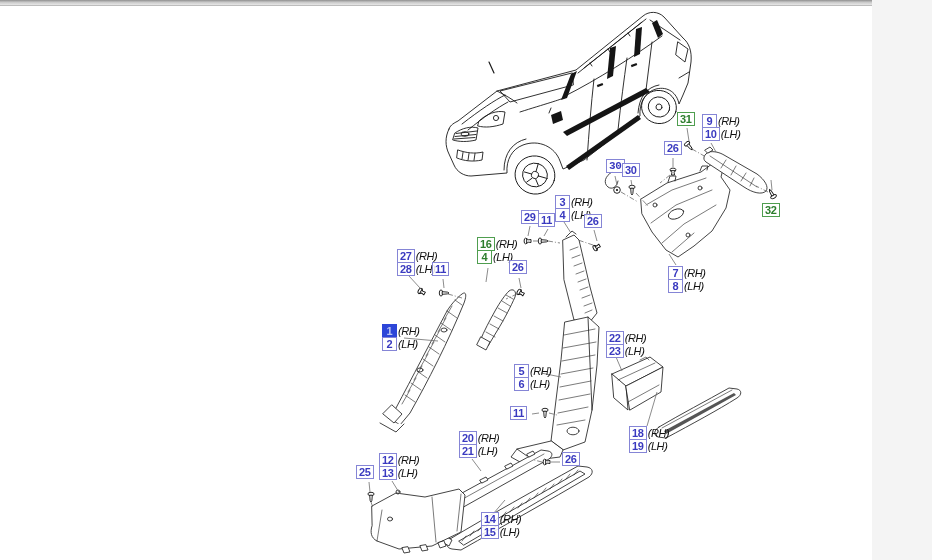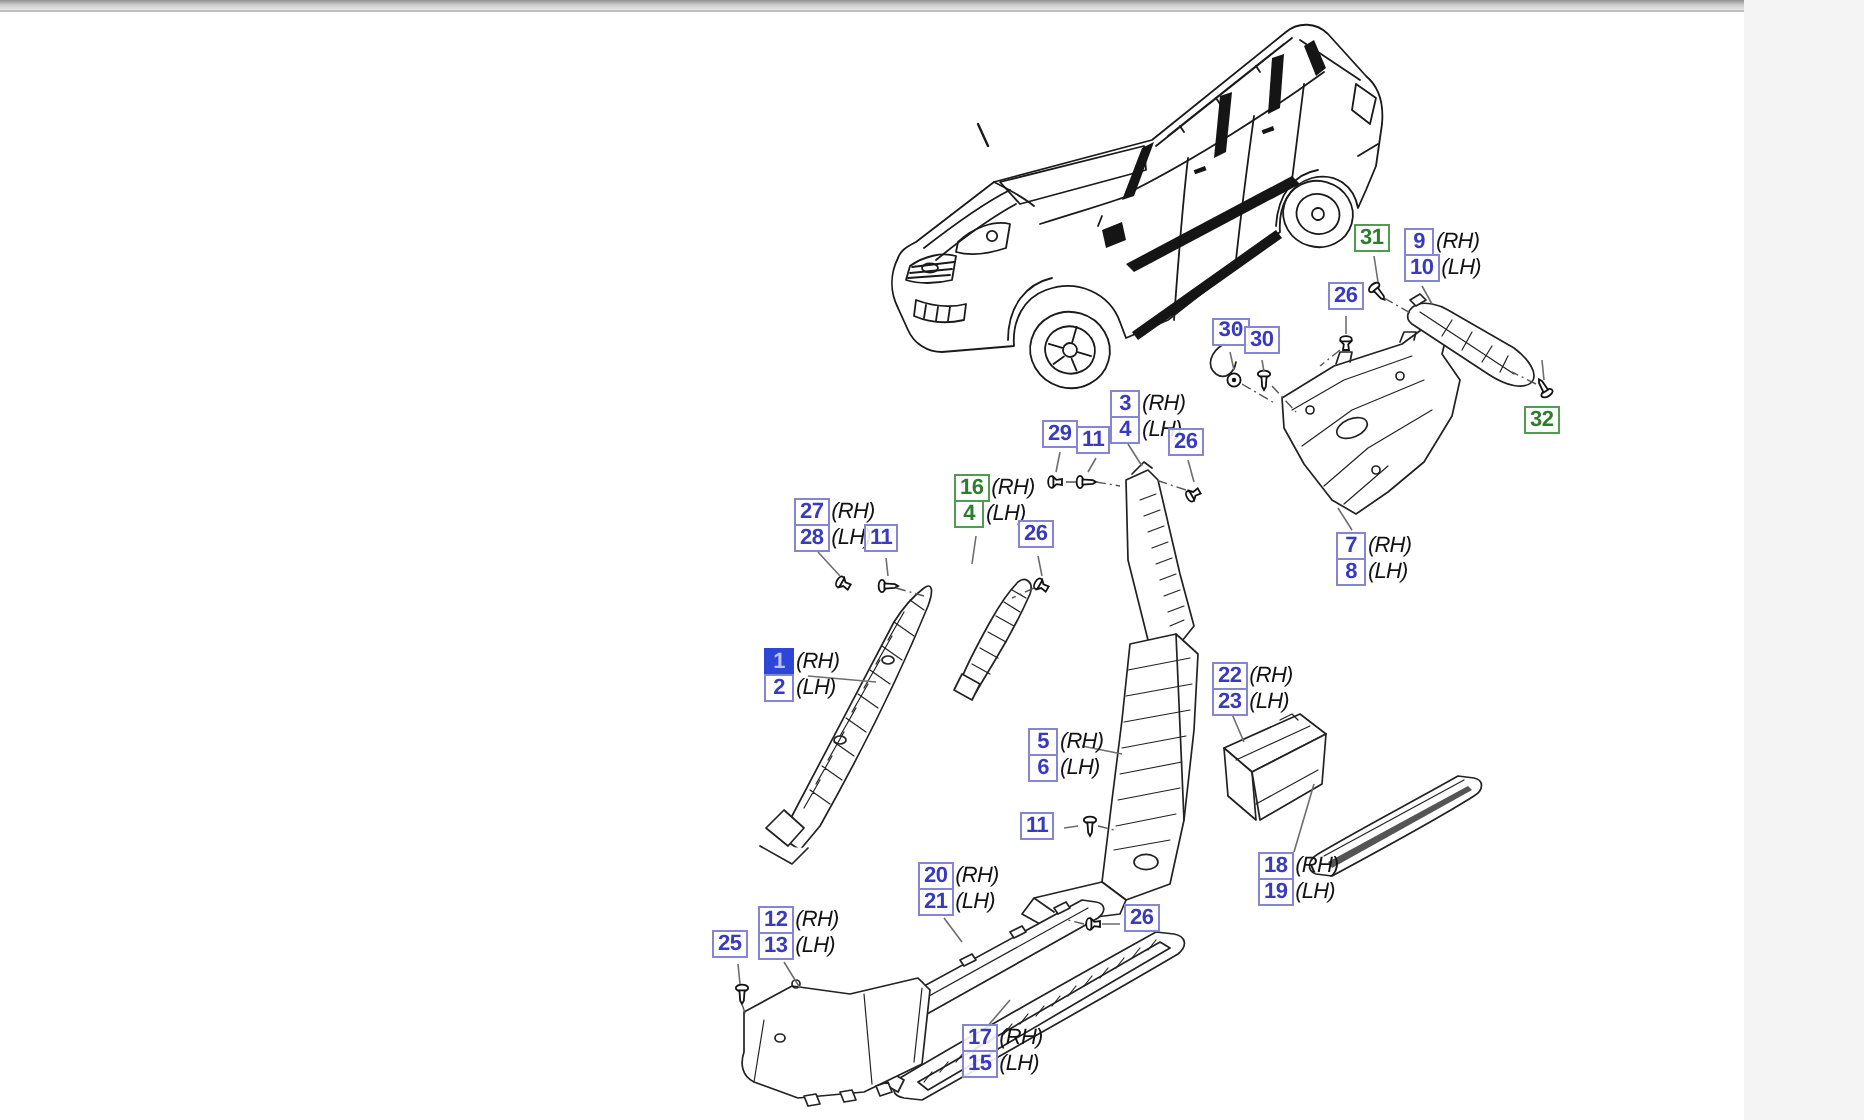--- a/index.html
+++ b/index.html
@@ -402,21 +402,21 @@
           <span class="c-sfx">(LH)</span>
         </div>
       </div>
       <div class="callout blue" style="left: 356px; top: 465px;">
         <div class="c-row">
           <span class="c-box">25</span>
         </div>
       </div>
       <div class="callout blue" style="left: 481px; top: 512px;">
         <div class="c-row">
-          <span class="c-box">17</span>
+          <span class="c-box">14</span>
           <span class="c-sfx">(RH)</span>
         </div>
         <div class="c-row">
           <span class="c-box">15</span>
           <span class="c-sfx">(LH)</span>
         </div>
       </div>
     </div>
 </div>
 

